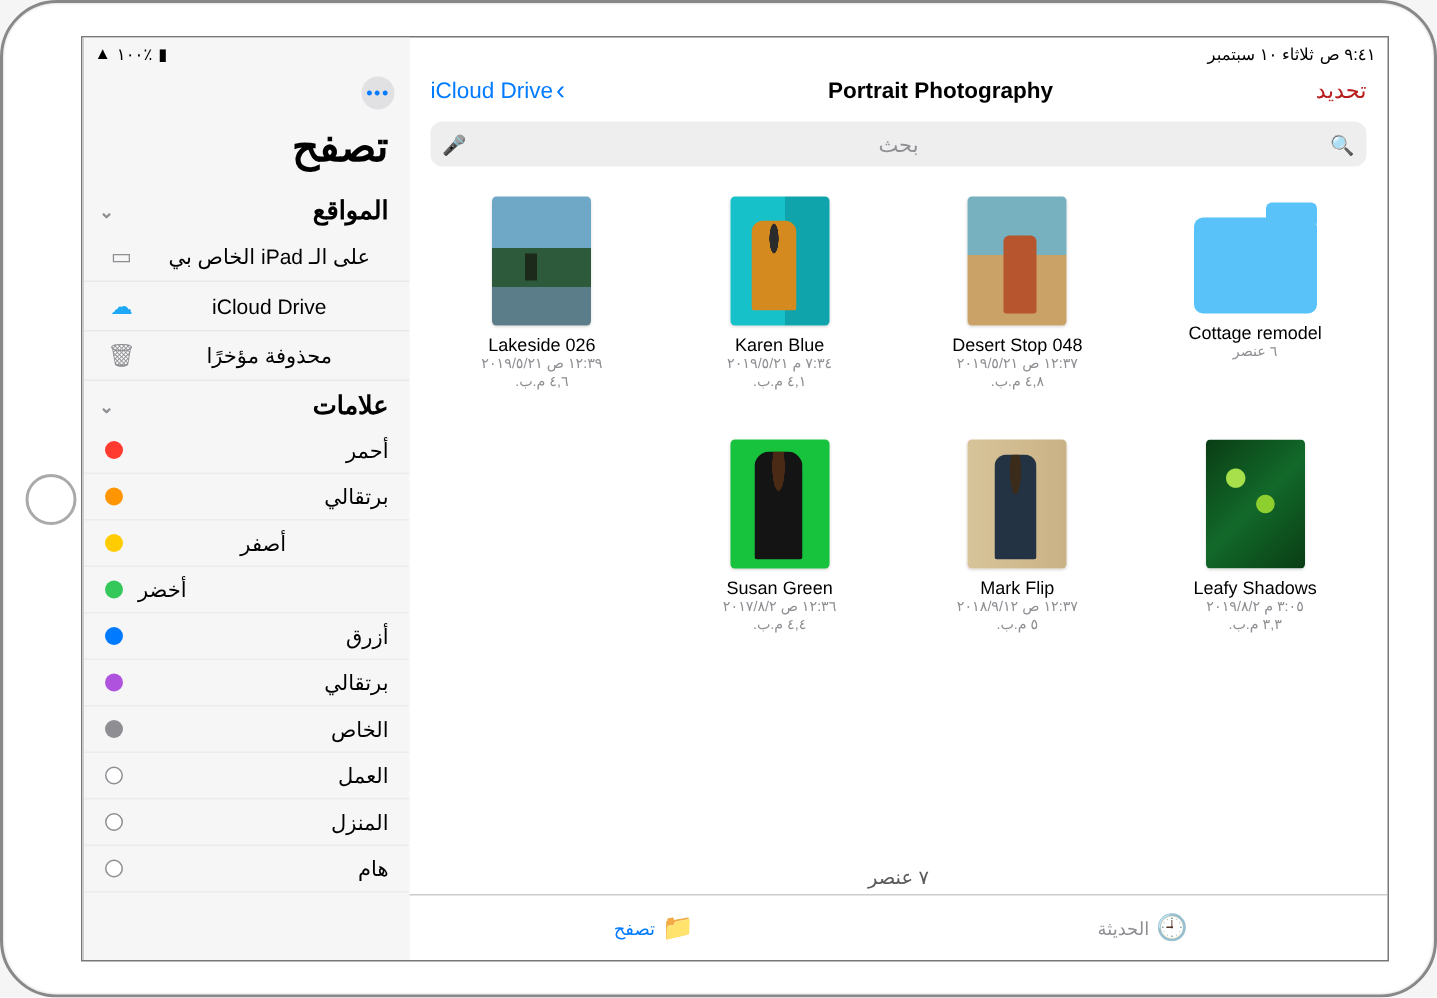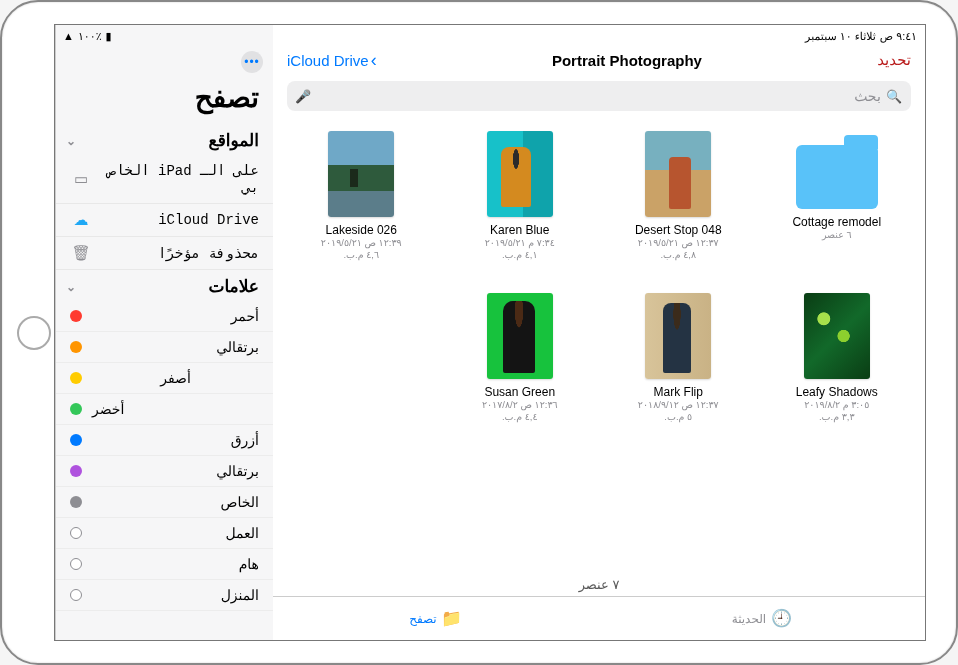--- a/index.html
+++ b/index.html
@@ -98,21 +98,21 @@
 .loc-item {
   display: flex;
   align-items: center;
   justify-content: flex-end;
   gap: 8px;
   padding: 7px 14px;
   border-bottom: 1px solid #e8e8e8;
   font-size: 14px;
   color: #000;
 }
-.loc-label { flex: 1; text-align: right; font-family: Liberation Mono, monospace; }
+.loc-label { flex: 1; text-align: center; }
 .loc-icon {
   width: 22px; height: 18px;
   display: inline-flex; align-items: center; justify-content: center;
   font-size: 15px;
 }
 .icon-ipad { color: #8e8e93; }
 .icon-cloud { color: #1fa8f5; }
 .icon-trash { color: #8e8e93; }
 .tag-item {
   display: flex;
@@ -167,21 +167,21 @@
   border-radius: 8px;
   display: flex;
   align-items: center;
   padding: 0 8px;
   direction: rtl;
   gap: 6px;
   color: #8e8e93;
   font-size: 14px;
 }
 .search-glass { font-size: 13px; }
-.search-text { flex: 1; text-align: right; }
+.search-text { flex: 1; text-align: center; }
 .search-mic { font-size: 13px; }
 .grid {
   flex: 1;
   padding: 14px 20px 0 20px;
   display: grid;
   grid-template-columns: repeat(4, 1fr);
   grid-auto-rows: 150px;
   gap: 12px 22px;
   justify-items: center;
   align-content: start;
@@ -343,25 +343,25 @@
           </li>
           <li class="tag-item">
             <span style="flex: 1 1 0%; text-align: right;">الخاص</span>
             <span class="tag-dot" style="background: rgb(142, 142, 147);"></span>
           </li>
           <li class="tag-item">
             <span style="flex: 1 1 0%; text-align: right;">العمل</span>
             <span class="tag-circle"></span>
           </li>
           <li class="tag-item">
+            <span style="flex: 1 1 0%; text-align: right;">المنزل</span>
+            <span class="tag-circle"></span>
+          </li>
+          <li class="tag-item">
             <span style="flex: 1 1 0%; text-align: right;">هام</span>
-            <span class="tag-circle"></span>
-          </li>
-          <li class="tag-item">
-            <span style="flex: 1 1 0%; text-align: right;">المنزل</span>
             <span class="tag-circle"></span>
           </li>
         </ul>
     </aside>
 
     <main class="main">
       <div class="nav-row">
         <div class="nav-back">
           <span class="chev-back">›</span>
           <span>iCloud Drive</span>

